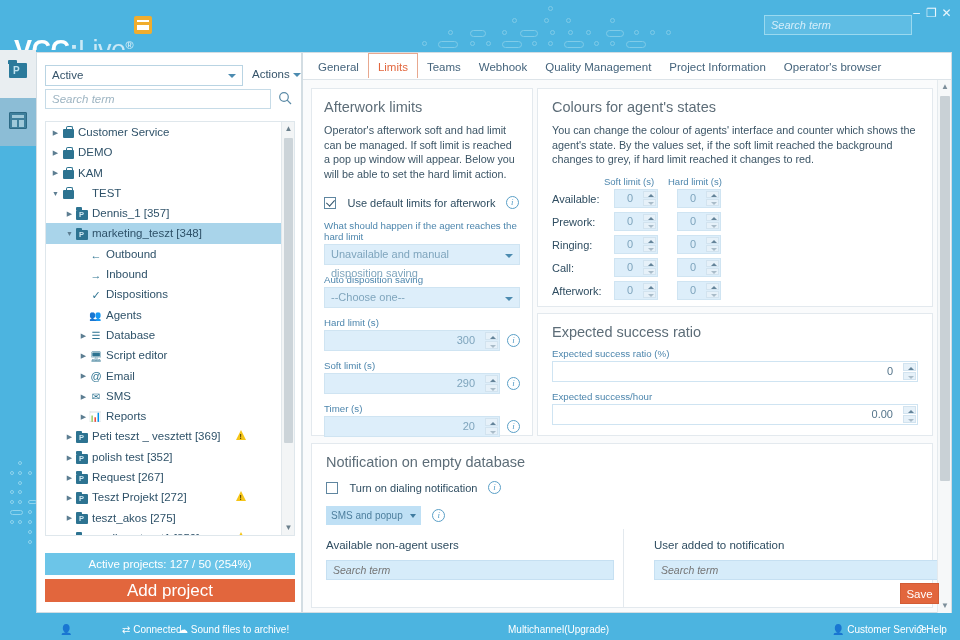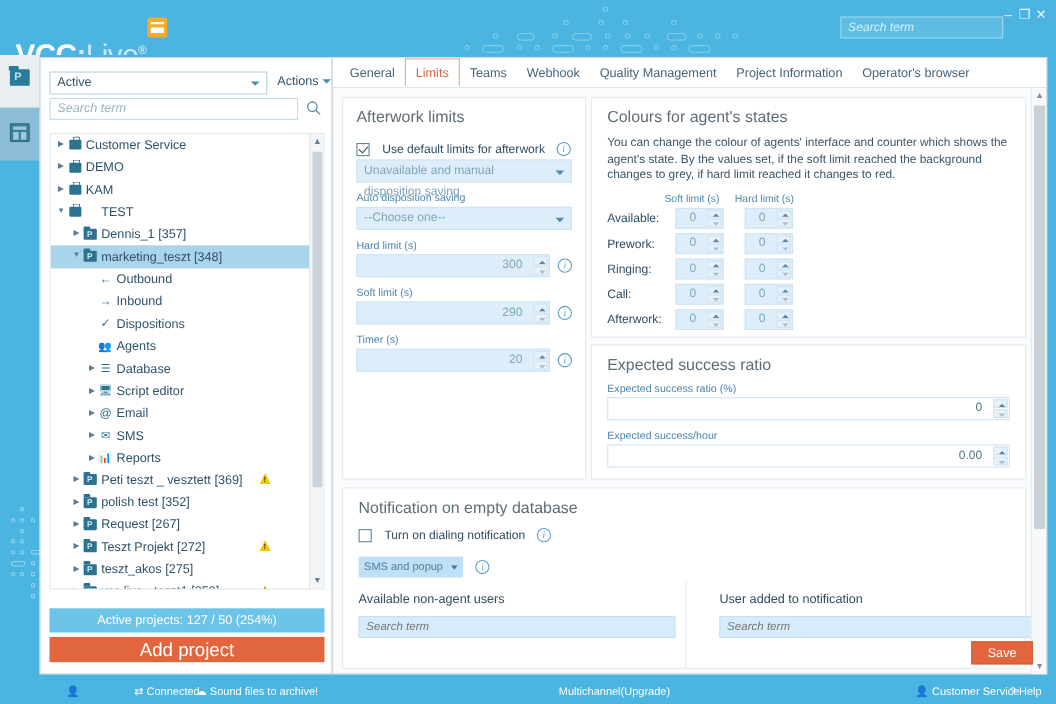--- a/index.html
+++ b/index.html
@@ -309,21 +309,21 @@
     font-size: 8px; color: #7d8f9b; text-align: center; line-height: 14px; cursor: pointer;
   }
   .mvs-up { top: 0; } .mvs-dn { bottom: 0; }
   .mvs-thumb {
     position: absolute; left: 2px; top: 16px; width: 10px; height: 385px;
     background: #c9d1d6; border-radius: 1px; cursor: pointer;
   }
 
   .save-btn {
     position: absolute; right: 12px; bottom: 8px;
-    width: 56px; height: 21px; line-height: 21px; text-align: center;
+    width: 39px; height: 21px; line-height: 21px; text-align: center;
     background: #e2663d; color: #fff; font-size: 11.5px; cursor: pointer;
     border: 1px solid #d25c35;
   }
 
   
   .statusbar {
     position: absolute; left: 0; bottom: 0; width: 960px; height: 20px;
     background: #4cb4e0; color: #ffffff; font-size: 10px; line-height: 20px;
   }
   .sb-item { position: absolute; white-space: nowrap; cursor: pointer; }
@@ -461,27 +461,29 @@
     </div>
   </div>
 
   <div class="content">
     <div class="tabbar" id="tabbar"><div class="tab"><span>General</span></div><div class="tab active"><span>Limits</span></div><div class="tab"><span>Teams</span></div><div class="tab"><span>Webhook</span></div><div class="tab"><span>Quality Management</span></div><div class="tab"><span>Project Information</span></div><div class="tab"><span>Operator's browser</span></div></div>
 
     <div class="scrollarea">
 
       <div class="card" style="left:8px; top:8px; width:222px; height:348px; padding:10px 12px;">
         <h2 class="card-title">Afterwork limits</h2>
+        <div class="desc">Operator's afterwork soft and had limit can be managed. If soft limit is reached a pop up window will appear. Below you will be able to set the hard limit action.</div>
 
         <div style="margin-top:12px;">
           <span class="cbox checked"></span>
           <span class="cblabel">Use default limits for afterwork</span>
           <span class="info" style="margin-left:6px;">i</span>
         </div>
 
+        <div class="flabel">What should happen if the agent reaches the hard limit</div>
         <div class="fselect">
           <span>Unavailable and manual disposition saving</span>
           <span class="c"></span>
         </div>
 
         <div class="flabel">Auto disposition saving</div>
         <div class="fselect">
           <span>--Choose one--</span>
           <span class="c"></span>
         </div>

